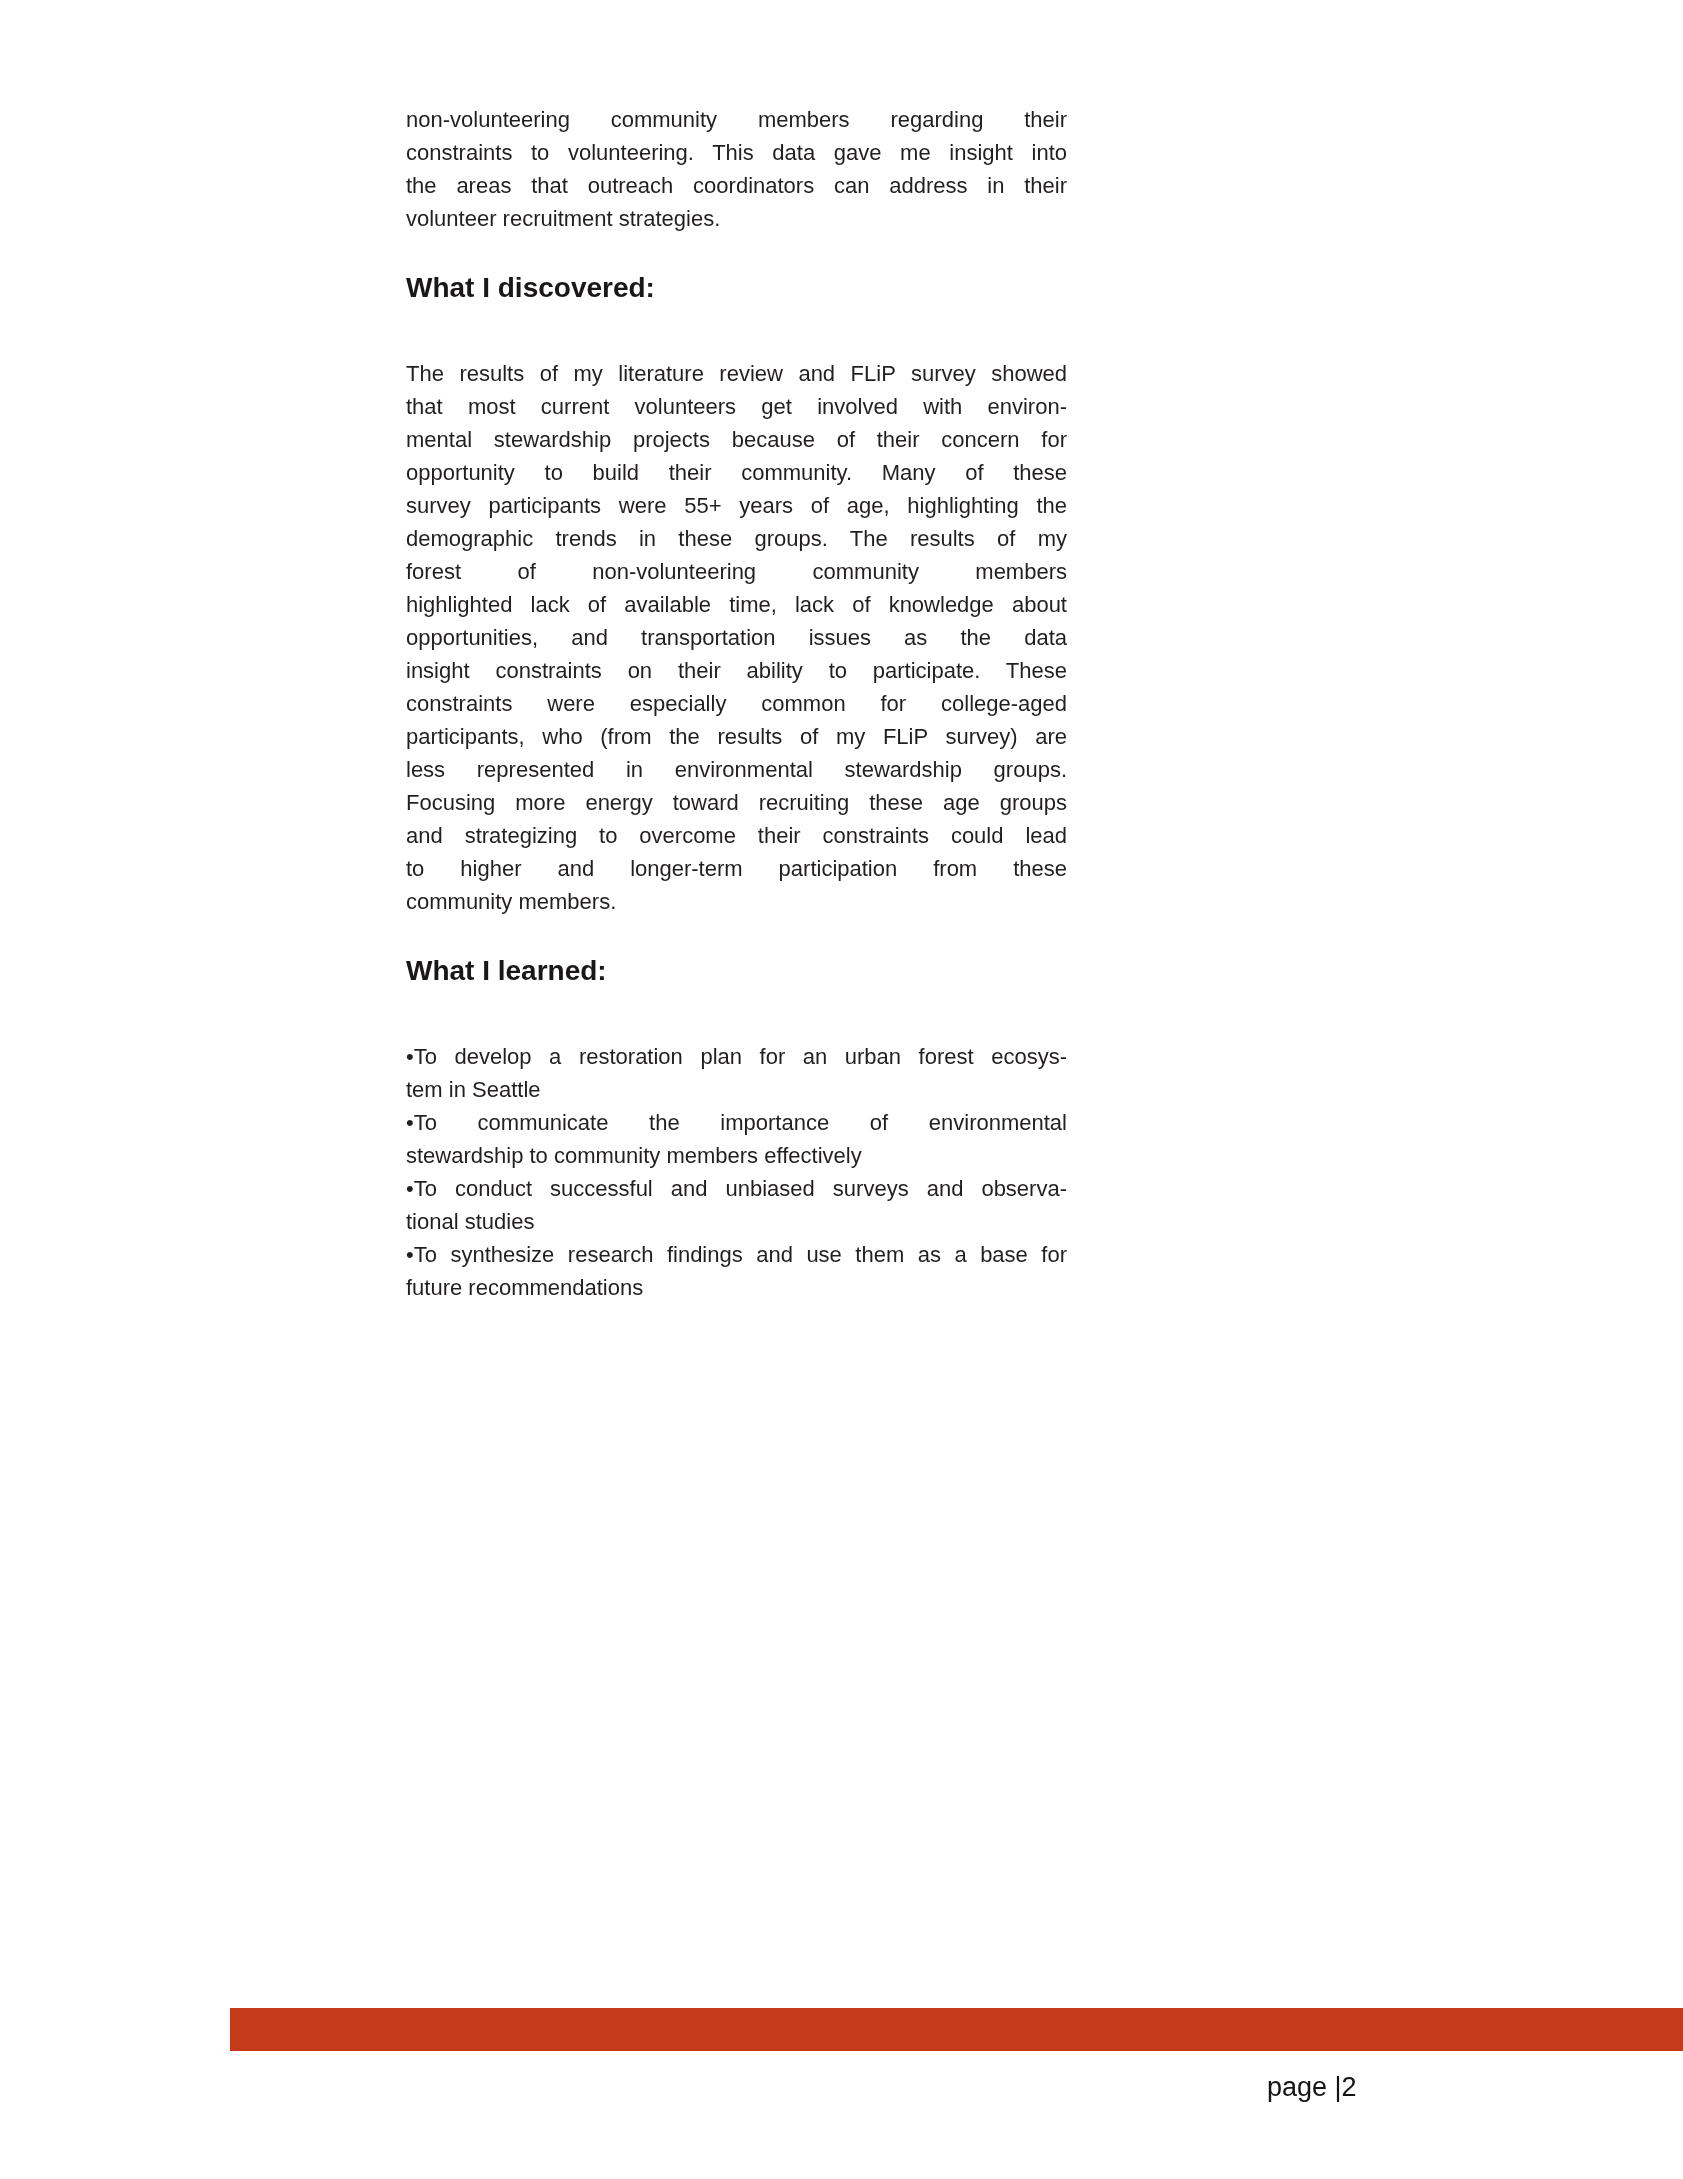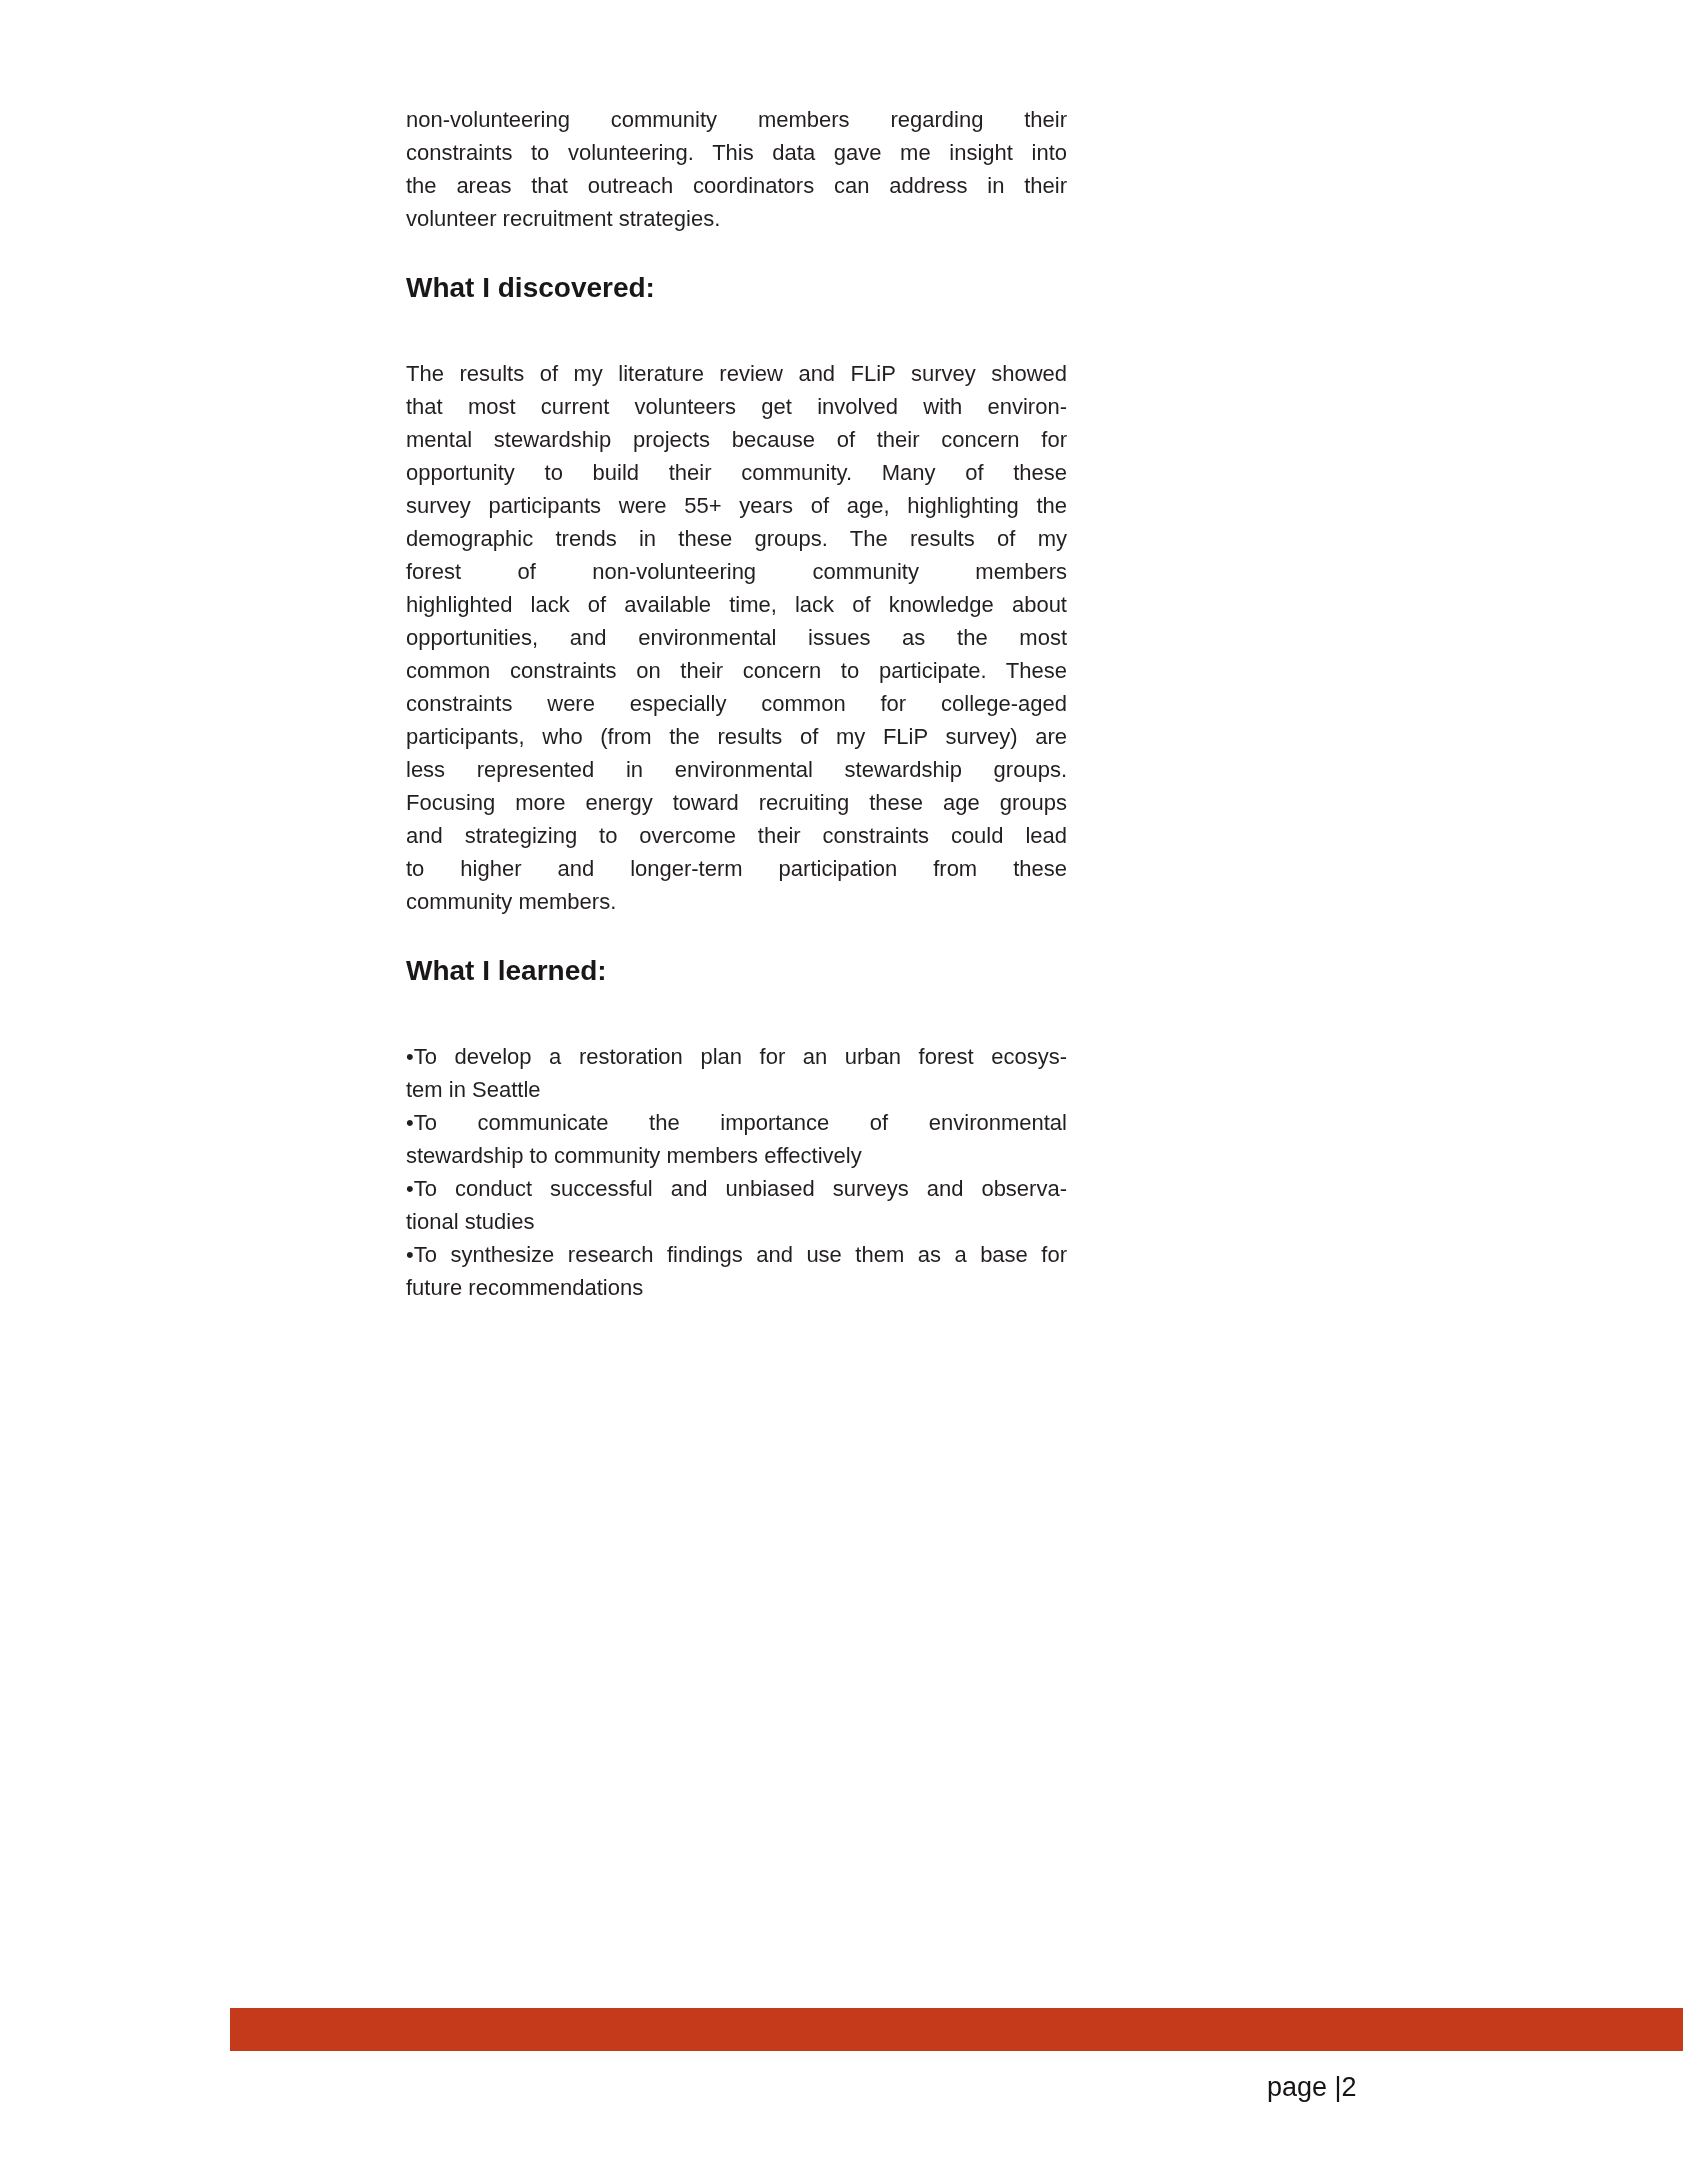--- a/index.html
+++ b/index.html
@@ -71,22 +71,22 @@
 
   <p class="para after-heading">
     <span class="line j">The results of my literature review and FLiP survey showed</span>
     <span class="line j">that most current volunteers get involved with environ-</span>
     <span class="line j">mental stewardship projects because of their concern for</span>
     <span class="line j">opportunity to build their community. Many of these</span>
     <span class="line j">survey participants were 55+ years of age, highlighting the</span>
     <span class="line j">demographic trends in these groups. The results of my</span>
     <span class="line j">forest of non-volunteering community members</span>
     <span class="line j">highlighted lack of available time, lack of knowledge about</span>
-    <span class="line j">opportunities, and environmental issues as the most</span>
-    <span class="line j">common constraints on their concern to participate. These</span>
+    <span class="line j">opportunities, and transportation issues as the data</span>
+    <span class="line j">insight constraints on their ability to participate. These</span>
     <span class="line j">constraints were especially common for college-aged</span>
     <span class="line j">participants, who (from the results of my FLiP survey) are</span>
     <span class="line j">less represented in environmental stewardship groups.</span>
     <span class="line j">Focusing more energy toward recruiting these age groups</span>
     <span class="line j">and strategizing to overcome their constraints could lead</span>
     <span class="line j">to higher and longer-term participation from these</span>
     <span class="line">community members.</span>
   </p>
 
   <h2 class="sec-heading">What I learned:</h2>

